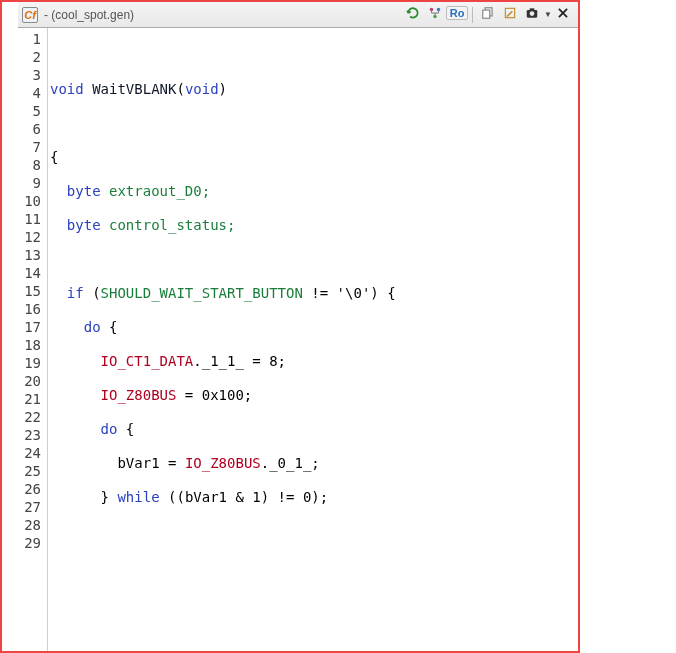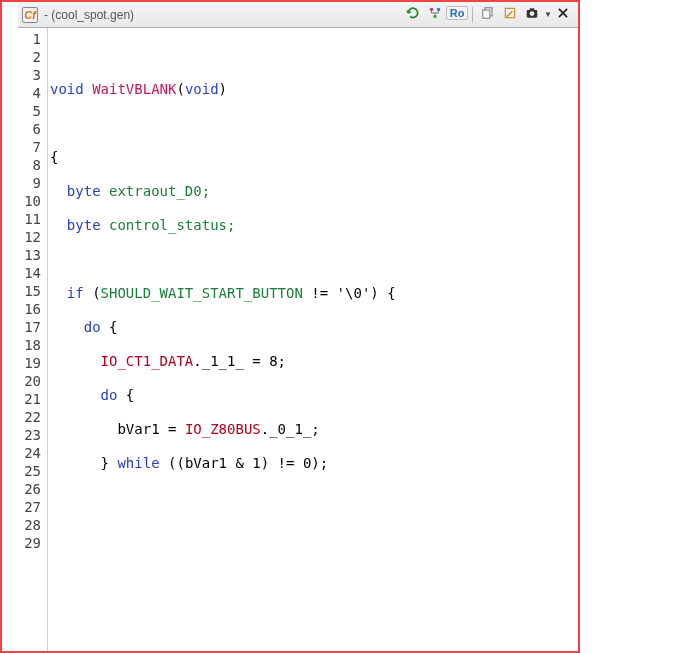--- a/index.html
+++ b/index.html
@@ -88,21 +88,21 @@
   overflow: hidden;
 }
 .line {
   height: 18px;
   line-height: 18px;
   padding-left: 2px;
 }
 
 .kw { color: #2a40c0; }
 .type { color: #2a40c0; }
-.func-name { color: #be185d; }
+.func-name { color: #0f172a; }
 .global { color: #1a7e3a; } 
 .io { color: #b00020; }
 </style>
 </head>
 <body>
 
 <div class="outer-frame">
 
   <div class="titlebar">
     <span class="tb-icon">Cf</span>
@@ -189,20 +189,21 @@
 <div class="line"></div>
 <div class="line"><span class="kw">void</span> <span class="func-name">WaitVBLANK</span><span>(</span><span class="kw">void</span><span>)</span></div>
 <div class="line"></div>
 <div class="line"><span>{</span></div>
 <div class="line"><span>  </span><span class="type">byte</span> <span class="global">extraout_D0;</span></div>
 <div class="line"><span>  </span><span class="type">byte</span> <span class="global">control_status;</span></div>
 <div class="line"></div>
 <div class="line"><span>  </span><span class="kw">if</span><span> (</span><span class="global">SHOULD_WAIT_START_BUTTON</span><span> != </span><span>'\0'</span><span>) {</span></div>
 <div class="line"><span>    </span><span class="kw">do</span><span> {</span></div>
 <div class="line"><span>      </span><span class="io">IO_CT1_DATA</span><span>._1_1_ = 8;</span></div>
+<div class="line"><span>      </span><span class="io">IO_Z80BUS</span><span> = 0x100;</span></div>
 <div class="line"><span>      </span><span class="kw">do</span><span> {</span></div>
 <div class="line"><span>        </span><span>bVar1 = </span><span class="io">IO_Z80BUS</span><span>._0_1_;</span></div>
 <div class="line"><span>      </span><span>} </span><span class="kw">while</span><span> ((bVar1 &amp; 1) != 0);</span></div>
 
 
 
 
 
 
 

